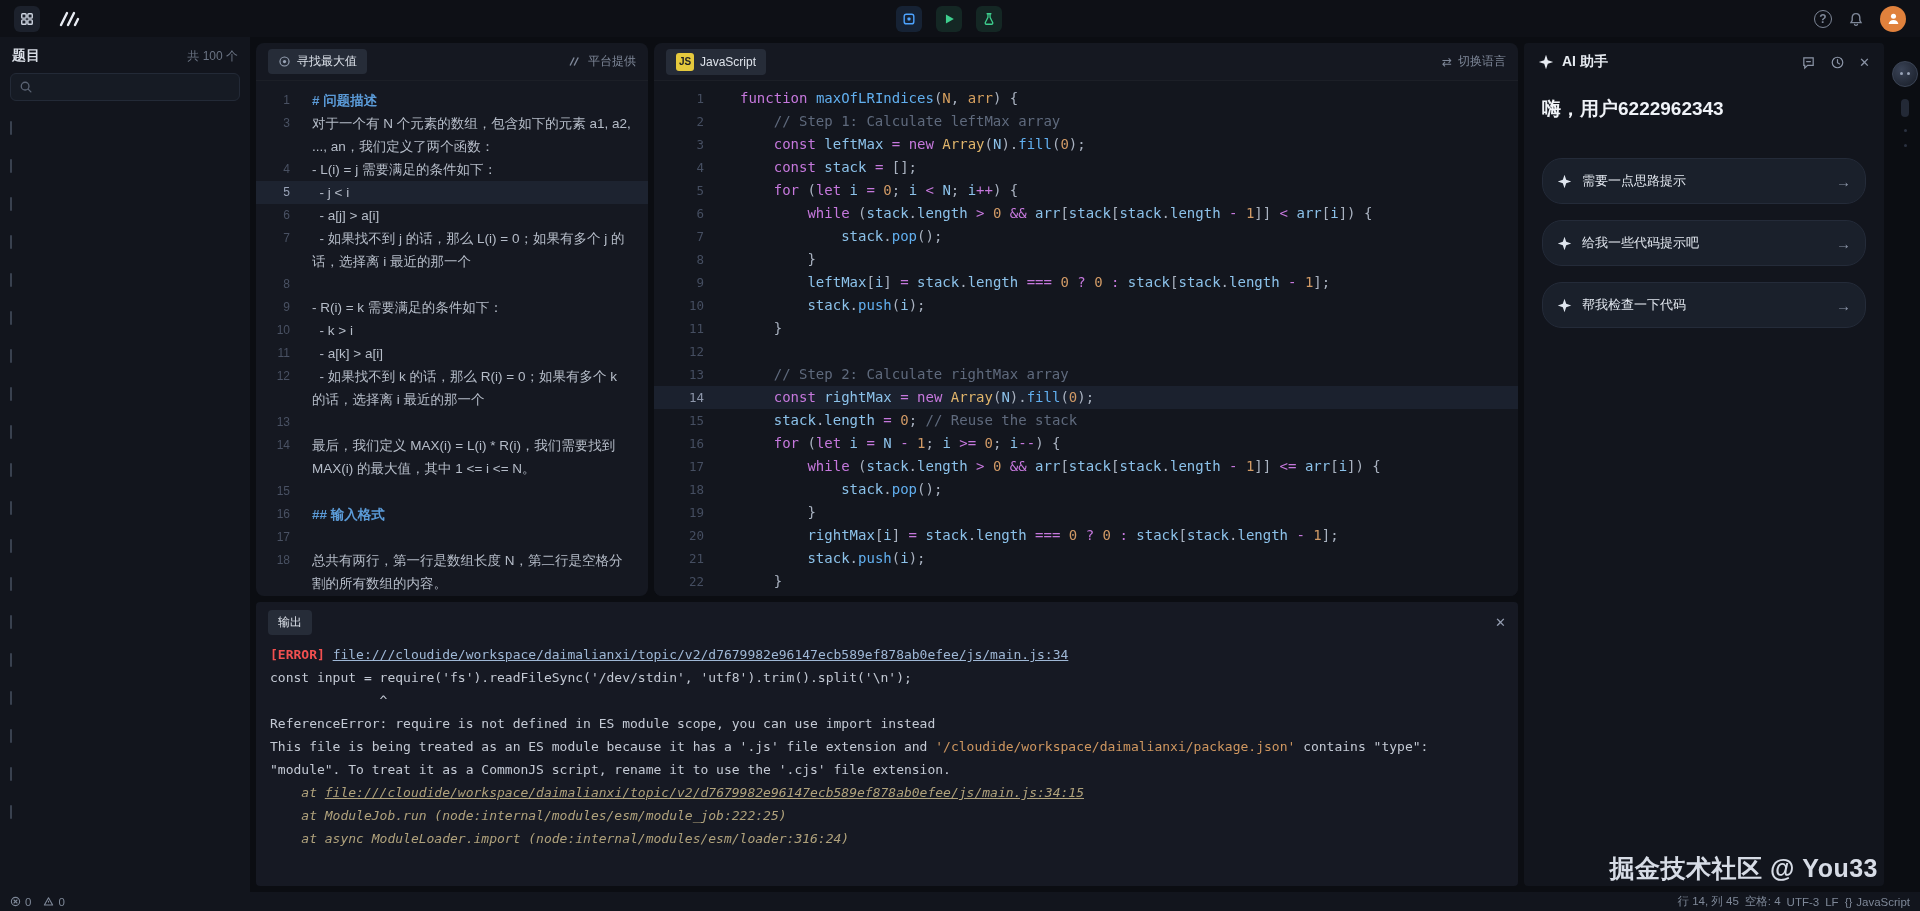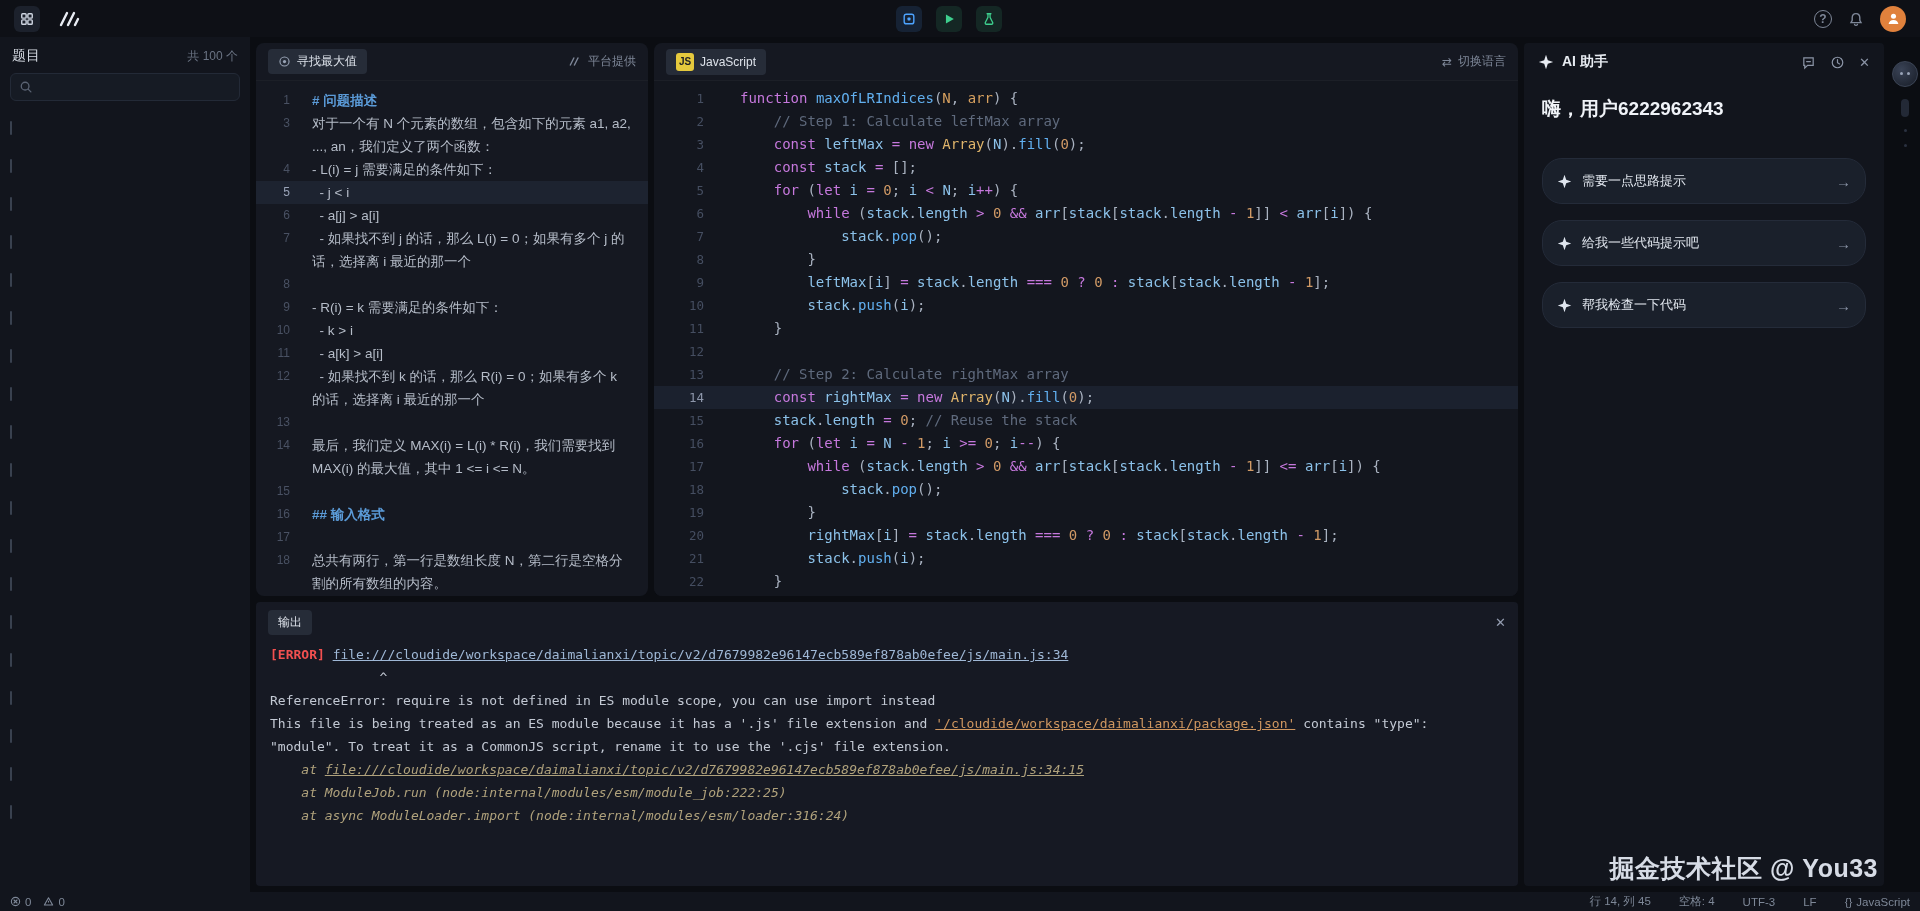--- a/index.html
+++ b/index.html
@@ -36,21 +36,21 @@
   .right-strip{width:30px;flex:none;display:flex;flex-direction:column;align-items:center;padding-top:24px;gap:12px}
 
   .panel-head{height:38px;flex:none;display:flex;align-items:center;padding:0 12px;gap:8px;
     border-bottom:1px solid rgba(255,255,255,.03)}
   .badge{display:flex;align-items:center;gap:6px;background:#262c38;border-radius:4px;
     padding:4px 10px;font-size:12px;color:#dde2ea}
   .head-right{margin-left:auto;display:flex;align-items:center;gap:6px;color:#7e8798;font-size:12px}
 
   
   .sb-head{display:flex;justify-content:space-between;align-items:center;padding:10px 12px 8px}
-  .sb-title{font-size:14px;font-weight:400;color:#d7dce4}
+  .sb-title{font-size:14px;font-weight:700;color:#d7dce4}
   .sb-count{font-size:12px;color:#6b7484}
   .sb-search{height:28px;margin:0 10px 8px;background:#161b24;border:1px solid #232a37;border-radius:6px;
     display:flex;align-items:center;gap:6px;padding:0 8px}
   .sb-search input{flex:1;background:transparent;border:none;outline:none;color:#c3c9d4;font-size:12px;min-width:0}
   .sb-list{flex:1;overflow:hidden}
   .sb-row{height:38px;display:flex;align-items:center;padding:0 10px;cursor:pointer}
   .sb-tick{width:2px;height:14px;border-radius:1px;background:#39414f}
 
   
   .p-body{flex:1;overflow:hidden;padding-top:8px;font-size:13.5px}
@@ -76,21 +76,21 @@
 
   
   .o-head{display:flex;align-items:center;padding:8px 12px 0}
   .o-close{margin-left:auto;color:#949db0;font-size:13px;line-height:1}
   .o-body{flex:1;overflow:hidden;padding:8px 14px 0;
     font-family:"DejaVu Sans Mono","Liberation Mono",monospace;font-size:13px}
   .o-row{line-height:23px;white-space:pre}
   .t-e{color:#f25050;font-weight:700}
   .t-p{color:#c3c9d4}
   .t-L{color:#9fb8d6;text-decoration:underline;cursor:pointer}
-  .t-O{color:#cf9760;text-decoration:underline;cursor:pointer}
+  .t-O{color:#cf9760;cursor:pointer}
   .t-s{color:#b0a27c;font-style:italic}
   .t-S{color:#b0a27c;font-style:italic;text-decoration:underline;cursor:pointer}
 
   
   .ai-head{height:38px;flex:none;display:flex;align-items:center;gap:8px;padding:0 14px}
   .ai-title{font-size:14px;font-weight:700;color:#e7ebf1}
   .ai-head-icons{margin-left:auto;display:flex;align-items:center;gap:14px;color:#8b94a6}
   .ai-body{flex:1;padding:14px 18px 0;overflow:hidden}
   .ai-greet{font-size:19px;font-weight:700;color:#f0f3f8;line-height:27px;margin-bottom:36px}
   .ai-btn{width:100%;height:46px;background:#1a202b;border:1px solid #242b39;border-radius:20px;
@@ -105,21 +105,21 @@
     border-radius:50%;background:#9aa4b8}
   .strip-avatar::before{left:7px}.strip-avatar::after{right:7px}
   .strip-pill{width:8px;height:18px;border-radius:4px;background:#232936;cursor:pointer}
   .strip-dot{width:3px;height:3px;border-radius:50%;background:#2a3140}
 
   
   .statusbar{height:19px;flex:none;background:#12151d;display:flex;align-items:center;
     padding:0 10px;font-size:11.5px;color:#7e8898}
   .sb-problems{display:flex;align-items:center;gap:12px}
   .sb-prob-item{display:flex;align-items:center;gap:4px;cursor:pointer}
-  .sb-right{margin-left:auto;display:flex;align-items:center;gap:28px}
+  .sb-right{margin-left:auto;display:flex;align-items:center;gap:6px}
   .sb-item{cursor:pointer;display:flex;align-items:center;gap:4px}
 
   .watermark{position:absolute;right:42px;bottom:26px;font-size:25px;font-weight:700;
     letter-spacing:.5px;color:rgba(232,238,247,.92);z-index:50;pointer-events:none}
 
   svg{display:block}
 </style>
 </head>
 <body>
 
@@ -400,20 +400,21 @@
           <div class="o-head">
             <span class="badge">
               <span>输出</span>
             </span>
             <button class="o-close">
               <span>✕</span>
             </button>
           </div>
           <div class="o-body" id="output-lines">
               <div class="o-row"><span class="t-e">[ERROR]</span><span class="t-p"> </span><span class="t-L">file:///cloudide/workspace/daimalianxi/topic/v2/d7679982e96147ecb589ef878ab0efee/js/main.js:34</span></div>
+              <div class="o-row"><span class="t-p">const input = require('fs').readFileSync('/dev/stdin', 'utf8').trim().split('\n');</span></div>
               <div class="o-row"><span class="t-p">              ^</span></div>
               <div class="o-row"><span class="t-p">ReferenceError: require is not defined in ES module scope, you can use import instead</span></div>
               <div class="o-row"><span class="t-p">This file is being treated as an ES module because it has a '.js' file extension and </span><span class="t-O">'/cloudide/workspace/daimalianxi/package.json'</span><span class="t-p"> contains "type":</span></div>
               <div class="o-row"><span class="t-p">"module". To treat it as a CommonJS script, rename it to use the '.cjs' file extension.</span></div>
               <div class="o-row"><span class="t-s">    at </span><span class="t-S">file:///cloudide/workspace/daimalianxi/topic/v2/d7679982e96147ecb589ef878ab0efee/js/main.js:34:15</span></div>
               <div class="o-row"><span class="t-s">    at ModuleJob.run (node:internal/modules/esm/module_job:222:25)</span></div>
               <div class="o-row"><span class="t-s">    at async ModuleLoader.import (node:internal/modules/esm/loader:316:24)</span></div>
             </div>
         </section>
       </div>

